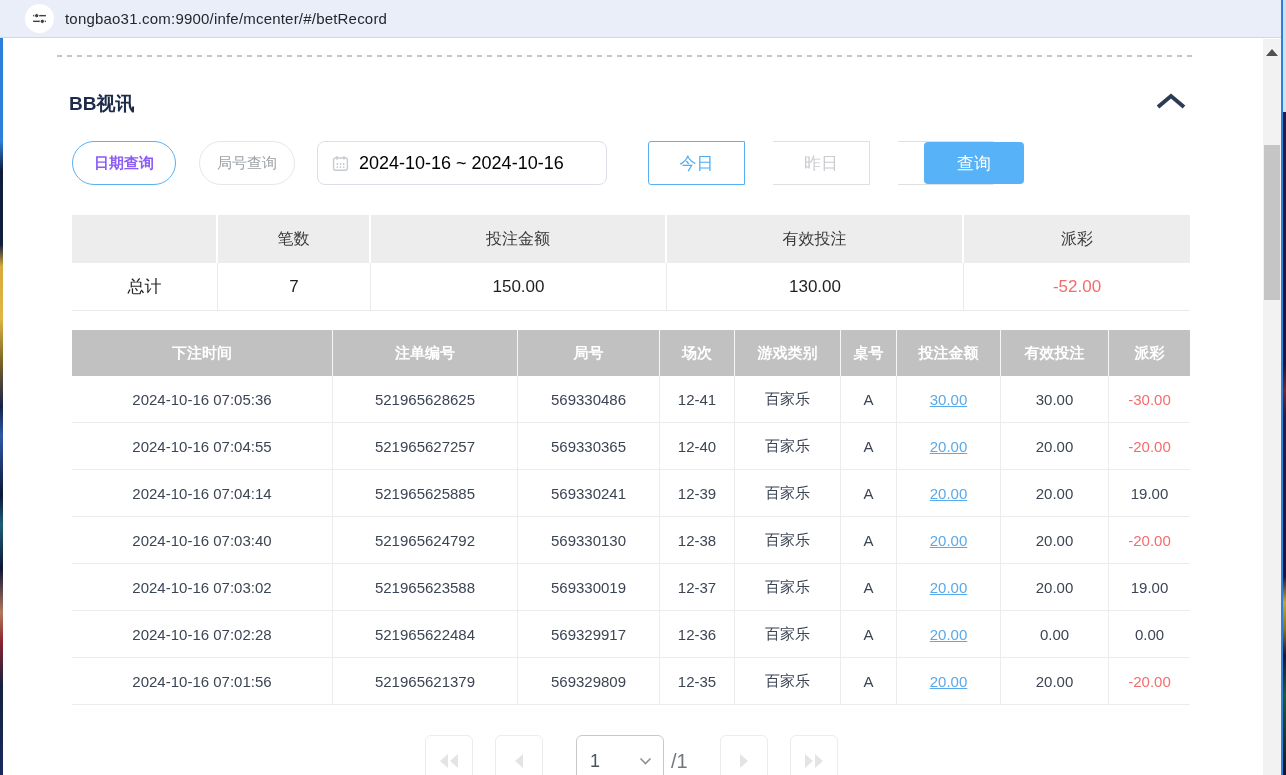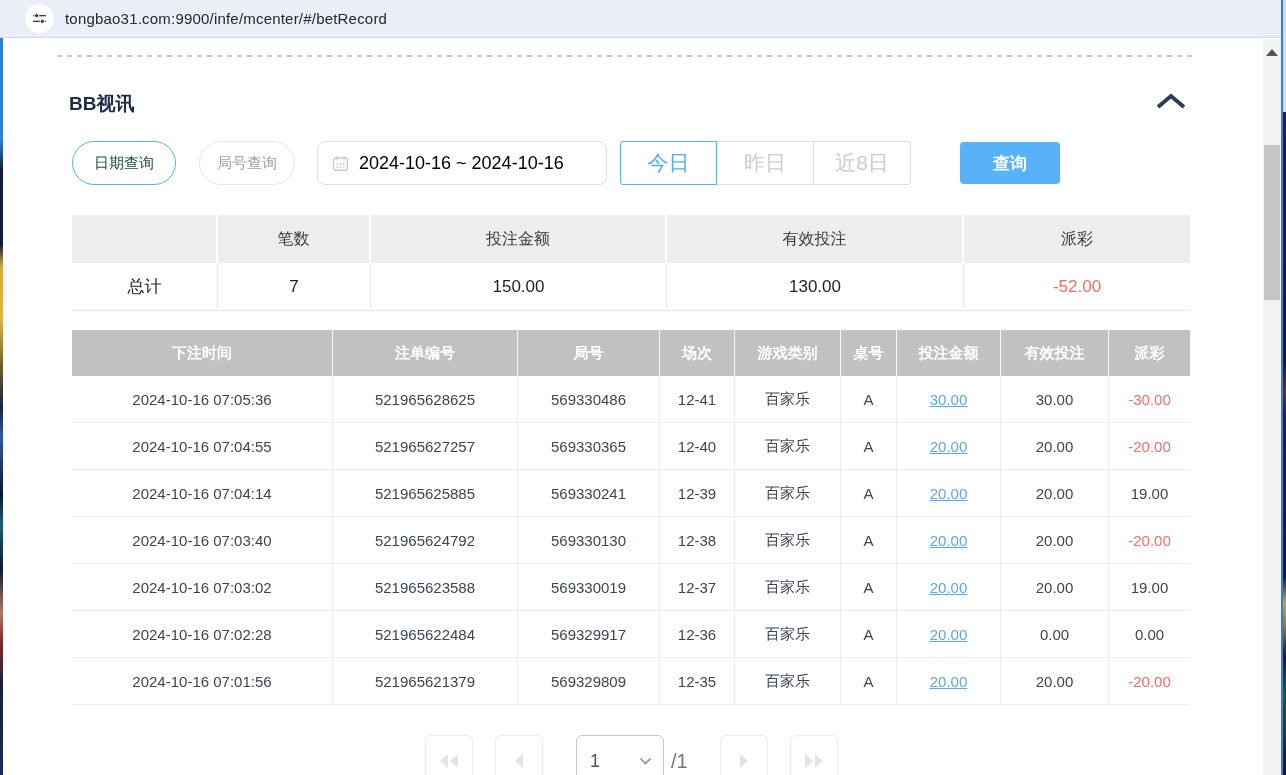--- a/index.html
+++ b/index.html
@@ -29,35 +29,35 @@
   .content { position:absolute; left:3px; top:51px; width:1260px; height:736px; background:#fff; }
   .dashed-rule { position:absolute; left:54px; top:4px; width:1136px; height:2px;
     background:repeating-linear-gradient(to right,#c6c6c6 0 5px,transparent 5px 10px); }
   .page-title { position:absolute; left:66px; top:40px; font-size:19px; font-weight:bold; color:#1d2b4b; }
   .collapse-btn { position:absolute; left:1150px; top:40px; width:36px; height:20px; cursor:pointer;
     display:flex; align-items:center; justify-content:center; }
 
   
   .btn-pill { position:absolute; top:90px; height:44px; border-radius:22px; background:#fff;
     display:flex; align-items:center; justify-content:center; font-size:15px; cursor:pointer; }
-  .btn-date-query { left:69px; width:104px; border:1px solid #5ab1f2; color:#14532d; font-weight:normal; }
+  .btn-date-query { left:69px; width:104px; border:1px solid #5ab1f2; color:#8b5cf6; font-weight:bold; }
   .btn-round-query { left:196px; width:96px; border:1px solid #e7e7e7; color:#9aa0a6; }
   .datepicker { position:absolute; left:314px; top:90px; width:290px; height:44px; border:1px solid #dcdfe6;
     border-radius:8px; background:#fff; display:flex; align-items:center; cursor:pointer; }
   .datepicker .cal { margin-left:14px; display:flex; align-items:center; }
   .datepicker .range-text { margin-left:10px; font-size:18px; color:#000000; }
   .quick-group { position:absolute; left:617px; top:90px; height:44px; display:flex; }
   .quick-btn { width:97px; height:44px; background:#fff; border:1px solid #e0e0e0; border-left-width:0;
-    display:flex; align-items:center; justify-content:center; font-size:21px; color:#c9ccd0; cursor:pointer; }
+    display:flex; align-items:center; justify-content:center; font-size:17px; color:#c9ccd0; cursor:pointer;margin-left:28px; }
   .quick-btn:first-child { border-left-width:1px; border-radius:3px 0 0 3px; }
   .quick-btn:last-child { border-radius:0 3px 3px 0; }
   .quick-btn.active { border:1px solid #5ab1f2; color:#4fadf3; }
   .btn-search { position:absolute; left:921px; top:91px; width:100px; height:42px; background:#58b2f8;
-    border:none; border-radius:4px; color:#fff; font-size:17px; font-weight:bold; cursor:pointer;
-    display:flex; align-items:center; justify-content:center;margin-left:36px; }
+    border:none; border-radius:4px; color:#fff; font-size:17px; font-weight:normal; cursor:pointer;
+    display:flex; align-items:center; justify-content:center; }
 
   
   .summary { position:absolute; left:69px; top:164px; width:1118px; }
   .sum-head { display:flex; height:48px; }
   .sum-head .sc { background:#ededed; border-right:2px solid #fff; display:flex; align-items:center;
     justify-content:center; font-size:16px; color:#3a3a3a; }
   .sum-head .sc:last-child { border-right:none; }
   .sum-body { display:flex; height:48px; border-bottom:1px solid #e9e9e9;justify-content:center; }
   .sum-body .sc { display:flex; align-items:center; justify-content:center; font-size:17px; color:#1f1f1f;
     border-right:1px solid #e9e9e9; }

